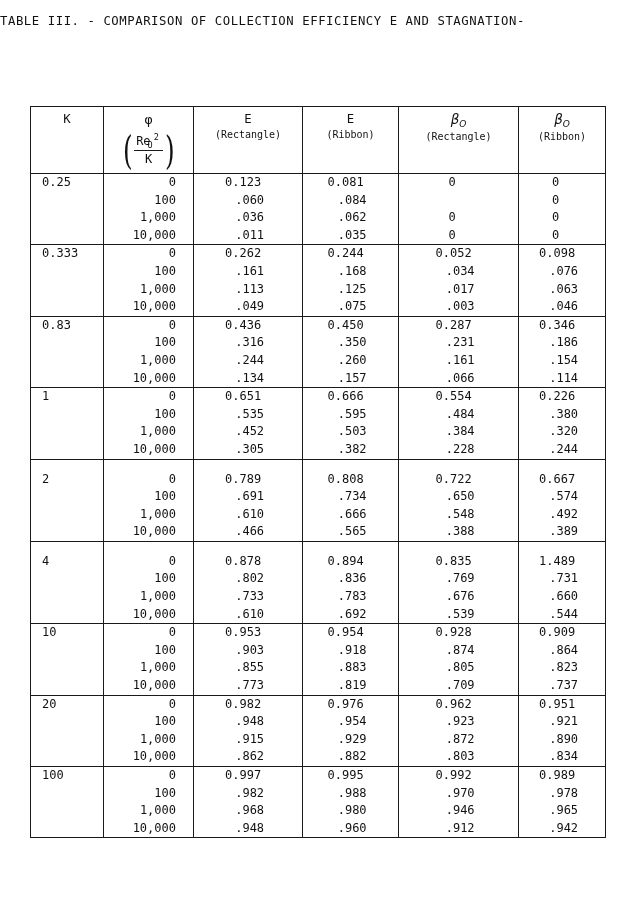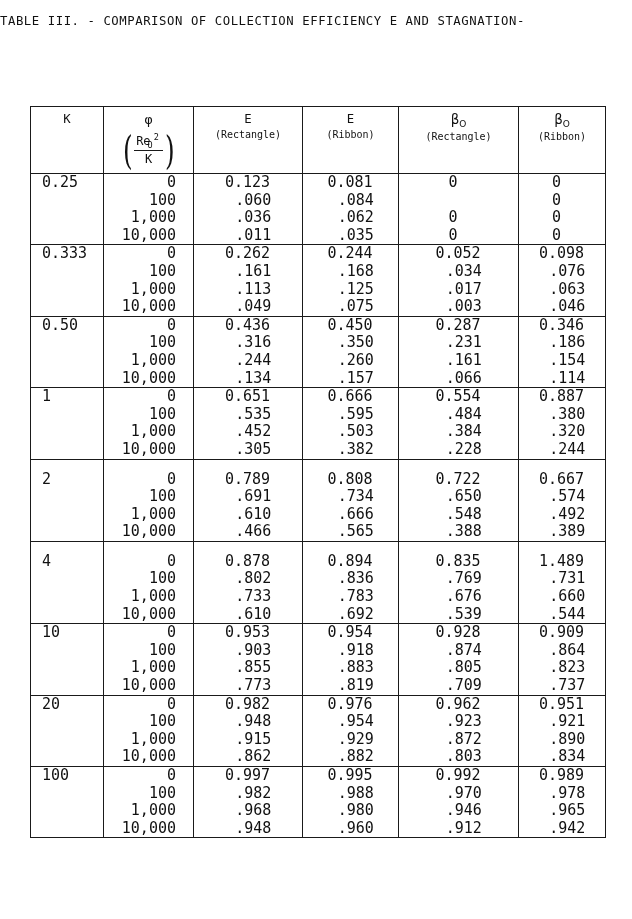--- a/index.html
+++ b/index.html
@@ -87,20 +87,21 @@
   }
   .hdr-sub {
     display: block;
     line-height: 15px;
     white-space: nowrap;
     font-size: 10px;
   }
   .sym-beta {
     font-family: "DejaVu Sans", sans-serif;
     font-size: 13.5px;
+    font-style: italic;
   }
   .sym-beta sub {
     font-size: 9px;
     vertical-align: baseline;
     position: relative;
     top: 3px;
   }
   .sym-phi {
     font-family: "DejaVu Sans", sans-serif;
     font-size: 13px;
@@ -150,21 +151,21 @@
   }
   .frac .den {
     display: block;
     padding-top: 1px;
   }
 
   
   .blk-cell {
     padding-top: 6px;
     padding-bottom: 5px;
-    font-size: 15px;
+    font-size: 12px;
     margin-top: 40px;
   }
   .blk-cell.pad-extra { padding-top: 11px; }
 
   .line {
     line-height: 17.6px;
     white-space: pre;
     height: 17.6px;
   }
   .c-klabel .line  { text-align: left;  padding-left: 11px; }
@@ -312,21 +313,21 @@
           </td>
           <td class="blk-cell c-num">
             <div class="line"><span class="v lead">0.098</span></div>
             <div class="line"><span class="v nolead">.076</span></div>
             <div class="line"><span class="v nolead">.063</span></div>
             <div class="line"><span class="v nolead">.046</span></div>
           </td>
         </tr>
         <tr>
           <td class="blk-cell c-klabel">
-            <div class="line">0.50</div>
+            <div class="line">0.83</div>
             <div class="line">&nbsp;</div>
             <div class="line">&nbsp;</div>
             <div class="line">&nbsp;</div>
           </td>
           <td class="blk-cell c-phival">
             <div class="line">0</div>
             <div class="line">100</div>
             <div class="line">1,000</div>
             <div class="line">10,000</div>
           </td>
@@ -380,21 +381,21 @@
             <div class="line"><span class="v nolead">.503</span></div>
             <div class="line"><span class="v nolead">.382</span></div>
           </td>
           <td class="blk-cell c-num">
             <div class="line"><span class="v lead">0.554</span></div>
             <div class="line"><span class="v nolead">.484</span></div>
             <div class="line"><span class="v nolead">.384</span></div>
             <div class="line"><span class="v nolead">.228</span></div>
           </td>
           <td class="blk-cell c-num">
-            <div class="line"><span class="v lead">0.887</span></div>
+            <div class="line"><span class="v lead">0.226</span></div>
             <div class="line"><span class="v nolead">.380</span></div>
             <div class="line"><span class="v nolead">.320</span></div>
             <div class="line"><span class="v nolead">.244</span></div>
           </td>
         </tr>
         <tr>
           <td class="blk-cell c-klabel pad-extra">
             <div class="line">2</div>
             <div class="line">&nbsp;</div>
             <div class="line">&nbsp;</div>

